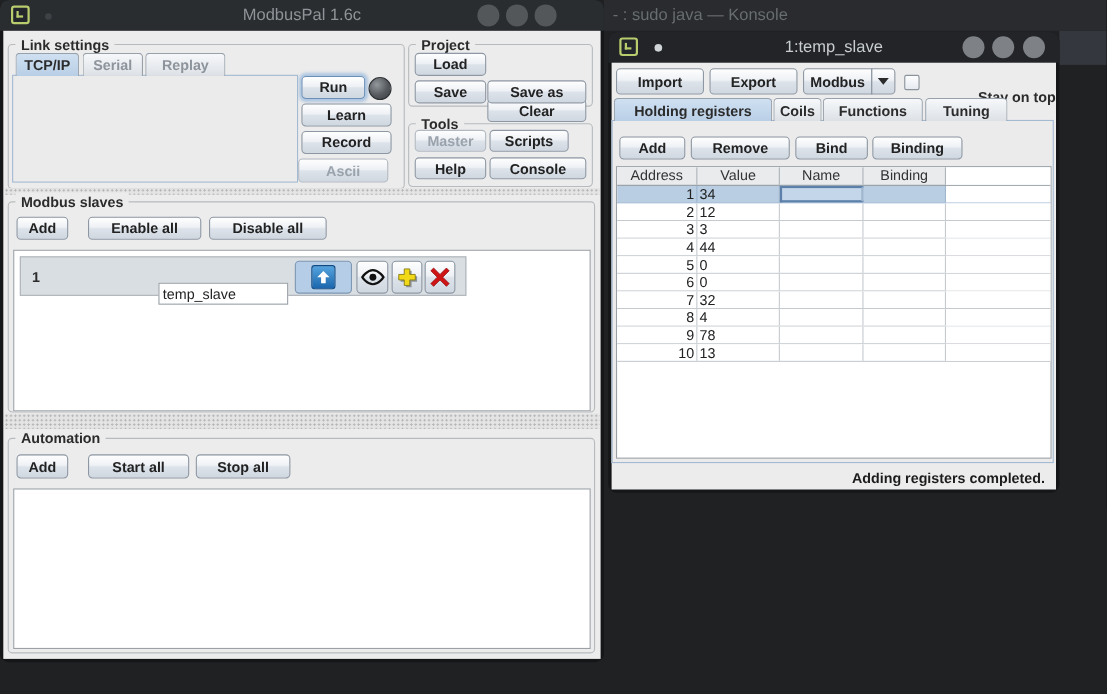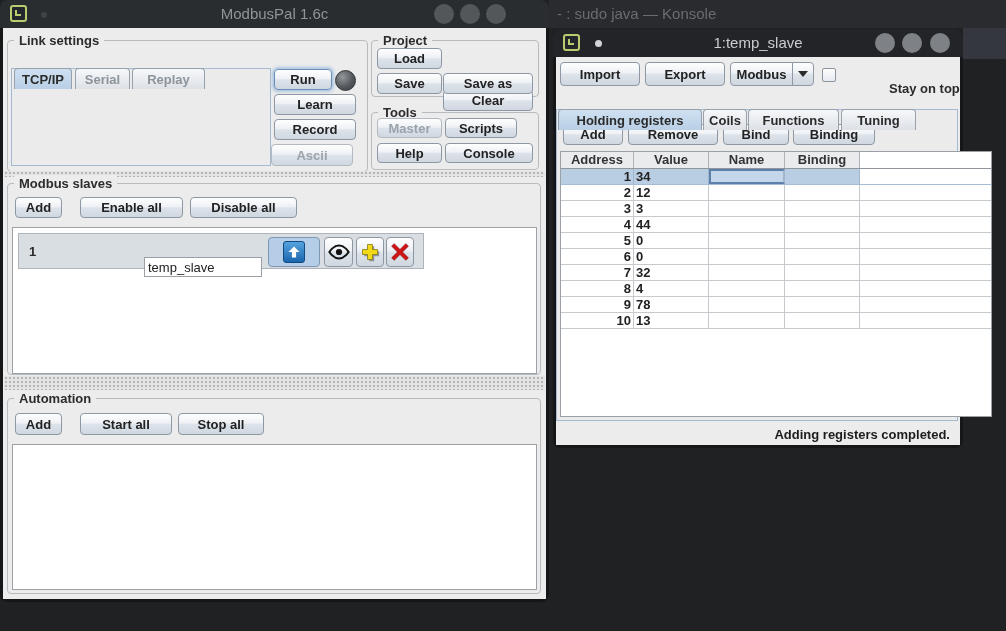--- a/index.html
+++ b/index.html
@@ -33,21 +33,21 @@
   .btn.focusring { border-color:#6a90ba; box-shadow:0 0 3px 2px rgba(120,165,215,0.55); }
   .btn.toggled { background:#b5cde6; border-color:#7e97b2; }
 
   .group { position:absolute; border:1px solid #b7bbbe; border-radius:4px; }
   .gtitle { position:absolute; top:-9px; left:6px; background:#ececec; padding:0 5px;
             font-weight:bold; font-size:13px; color:#2b2b2b; line-height:17px; }
 
   .tab { position:absolute; display:flex; align-items:center; justify-content:center;
          border:1px solid #97a1ab; border-bottom:none; border-radius:4px 4px 0 0;
          font-weight:bold; font-size:13px; color:#2b2b2b;
-         background:linear-gradient(#f6f8fa,#dde1e6); z-index:2;margin-top:20px; }
+         background:linear-gradient(#f6f8fa,#dde1e6); z-index:2; }
   .tab.selected { background:linear-gradient(#cfe0f1,#b9cfe6); }
   .tab.dim { color:#8d949c; }
   .tabpanel { position:absolute; background:#ebebeb; border:1px solid #a3bad2; z-index:1; }
 
   .tfield { position:absolute; background:#fff; border:1px solid #9aa0a6; font-family:"Liberation Sans",sans-serif;
             font-size:13px; color:#222; padding:1px 3px; }
   .tfield.dim { border-color:#a9c2dc; color:#a9b1b9; }
 
   .label-b { position:absolute; font-weight:bold; font-size:13px; color:#2b2b2b; }
   .label-dim { position:absolute; font-weight:bold; font-size:13px; color:#9aa0a6; }
@@ -291,21 +291,21 @@
       <div class="btn" style="left:71px;top:14px;width:90px;height:21px;">
           <span>Remove</span>
         </div>
       <div class="btn" style="left:166px;top:14px;width:66px;height:21px;">
           <span>Bind</span>
         </div>
       <div class="btn" style="left:236px;top:14px;width:82px;height:21px;">
           <span>Binding</span>
         </div>
 
-      <div id="regtable" style="left:3px;top:41px;width:432px;height:266px;font-weight:bold;">
+      <div id="regtable" style="left:3px;top:41px;width:396px;height:266px;">
         <div class="thead">
           <div class="thcell th-addr">Address</div>
           <div class="thcell th-val">Value</div>
           <div class="thcell th-name">Name</div>
           <div class="thcell th-bind">Binding</div>
           <div class="tfill" style="border-bottom:none;"></div>
         </div>
         <div>
             <div class="trow selected">
               <div class="tcell c-addr">1</div>

